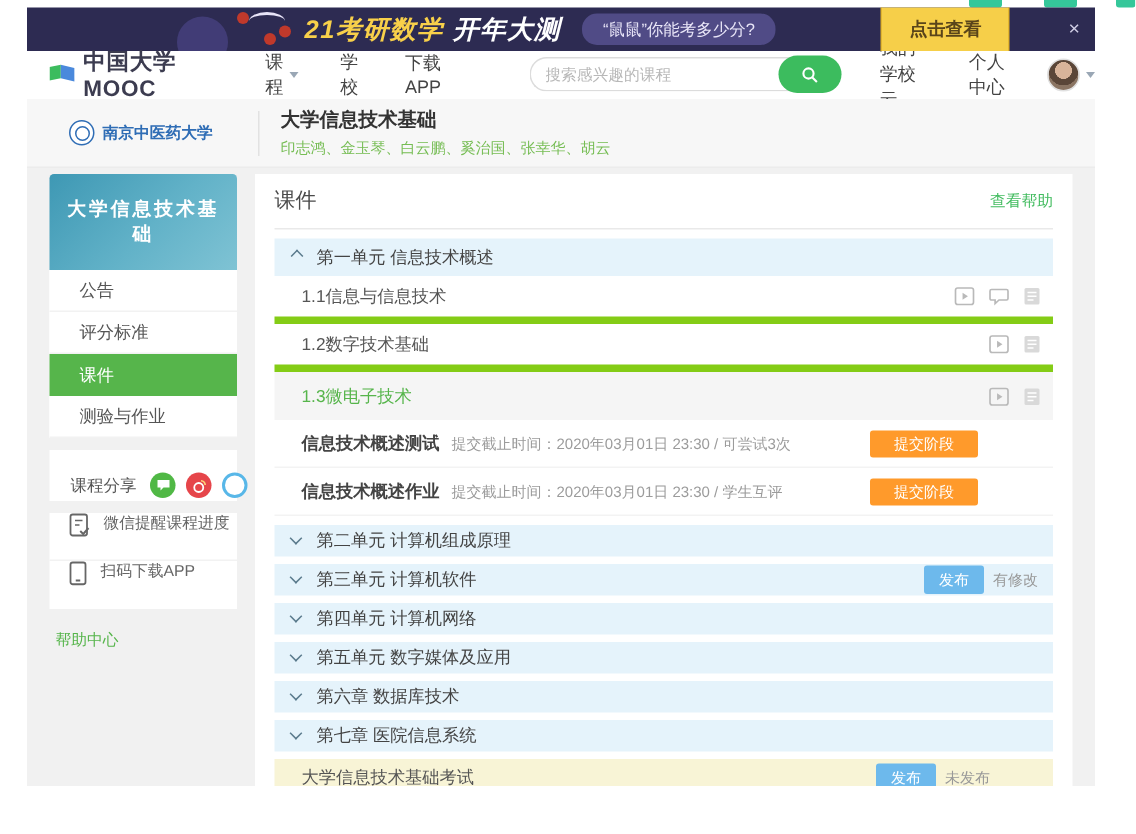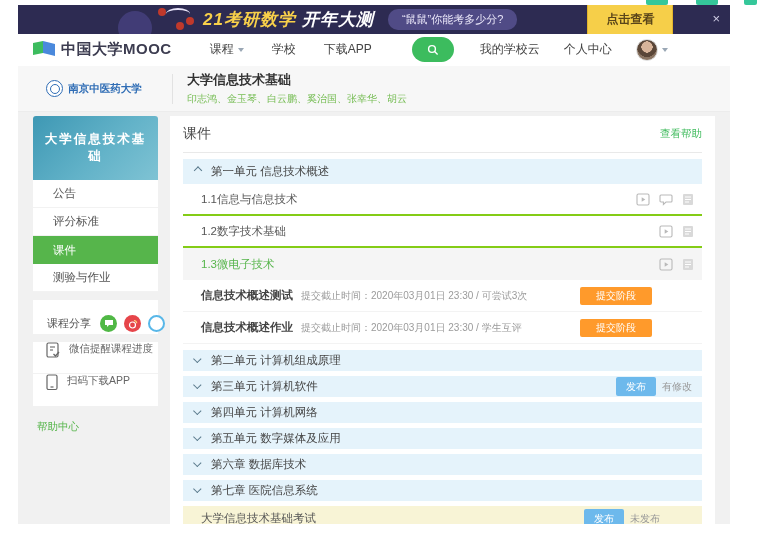--- a/index.html
+++ b/index.html
@@ -74,21 +74,21 @@
   
   .content { position:absolute; left:152px; top:4px; width:545px; background:#fff; padding:0 13px 22px 13px; min-height:430px; }
   .content-head { height:37px; display:flex; align-items:center; justify-content:space-between; border-bottom:1px solid #e9e9e9; }
   .content-title { font-size:14px; color:#4a4a4a; }
   .help-top { font-size:10.5px; color:#43bc60; cursor:pointer; }
   .unit-bar { margin-top:6px; height:25px; background:#e5f3fb; display:flex; align-items:center; padding:0 10px; font-size:11.5px; color:#444; cursor:pointer; }
   .unit-bar.collapsed { height:21px; margin-top:0; margin-bottom:5px; }
   .chev { display:inline-block; width:6px; height:6px; border-left:1.5px solid #5a7a8c; border-bottom:1.5px solid #5a7a8c; margin:0 10px 0 2px; flex:none; }
   .chev.up { transform:rotate(135deg) translate(-1px,1px); }
   .chev.down { transform:rotate(-45deg) translate(1px,-2px); }
-  .lesson-row { height:32px; display:flex; align-items:center; padding:0 8px 0 18px; font-size:11.5px; color:#555; border-bottom:2px solid #84cc16; cursor:pointer; }
+  .lesson-row { height:32px; display:flex; align-items:center; padding:0 8px 0 18px; font-size:11.5px; color:#555; border-bottom:5px solid #84cc16; cursor:pointer; }
   .lesson-row.hover { background:#f5f5f5; color:#56b54b; border-bottom:none; }
   .lesson-icons { margin-left:auto; display:flex; gap:9px; align-items:center; }
   .lesson-icons svg { display:block; cursor:pointer; }
   .task-row { height:32px; display:flex; align-items:center; padding:0 8px 0 18px; border-bottom:1px solid #f3f3f3; }
   .task-title { font-size:11.5px; font-weight:bold; color:#444; cursor:pointer; }
   .task-meta { font-size:10px; color:#9b9b9b; margin-left:8px; }
   .task-tag { margin-left:auto; margin-right:42px; background:#ff9a2b; color:#fff; font-size:10px; padding:2px 16px; border-radius:2px; cursor:pointer; white-space:nowrap; }
   .bar-right { margin-left:auto; display:flex; align-items:center; gap:6px; }
   .pub-btn { background:#6db9ec; color:#fff; font-size:10px; padding:2.5px 10px; border-radius:2px; border:none; cursor:pointer; }
   .pub-note { font-size:10px; color:#999; }
@@ -137,20 +137,21 @@
     </div>
     <div class="nav-links">
       <span class="nav-link">
           <span>课程</span>
           <span class="caret-down"></span>
         </span>
       <span class="nav-link">学校</span>
       <span class="nav-link">下载APP</span>
     </div>
     <div class="search-wrap">
+      <input class="search-input" placeholder="搜索感兴趣的课程" style="">
       <button class="search-btn">
         <svg width="12" height="12" viewBox="0 0 12 12">
           <circle cx="5" cy="5" r="3.4" fill="none" stroke="#fff" stroke-width="1.4"></circle>
           <line x1="7.6" y1="7.6" x2="10.6" y2="10.6" stroke="#fff" stroke-width="1.4"></line>
         </svg>
       </button>
     </div>
     <div class="nav-right">
       <span class="nav-link">我的学校云</span>
       <span class="nav-link">个人中心</span>

